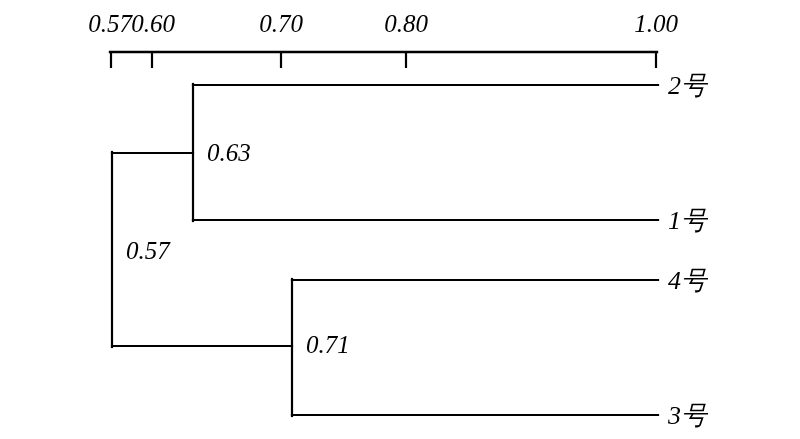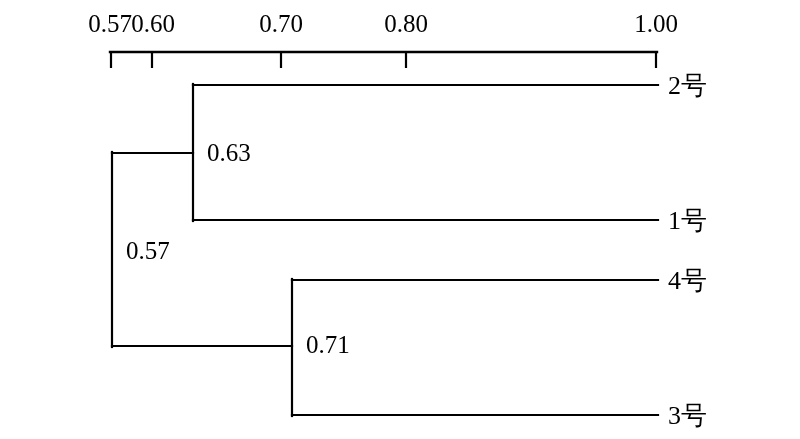--- a/index.html
+++ b/index.html
@@ -8,20 +8,21 @@
     background: #ffffff;
   }
   #page {
     position: relative;
     width: 708px;
     height: 439px;
     background: #ffffff;
     overflow: hidden;
     font-family: "Liberation Serif", "DejaVu Serif", serif;
     color: #0369a1;
+    font-style: italic;
   }
   #dendro-svg {
     position: absolute;
     left: 0;
     top: 0;
     width: 800px;
     height: 439px;
   }
   .axis-tick-label {
     font-family: "Liberation Serif", "DejaVu Serif", serif;

